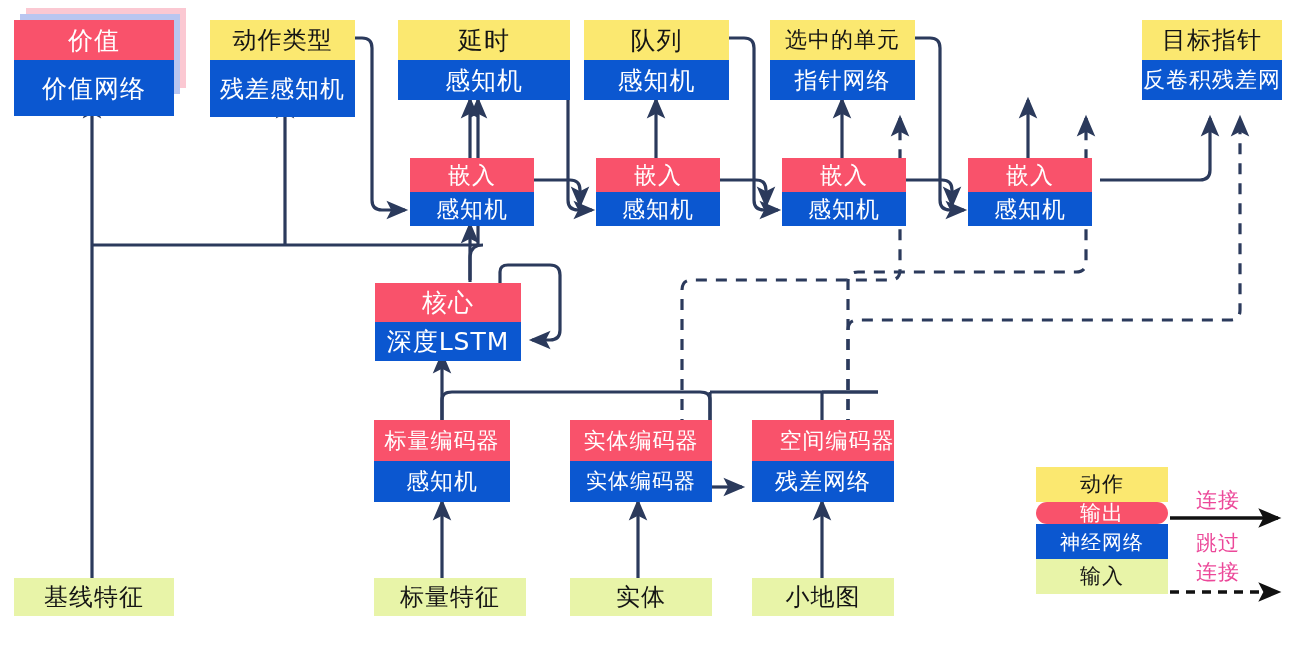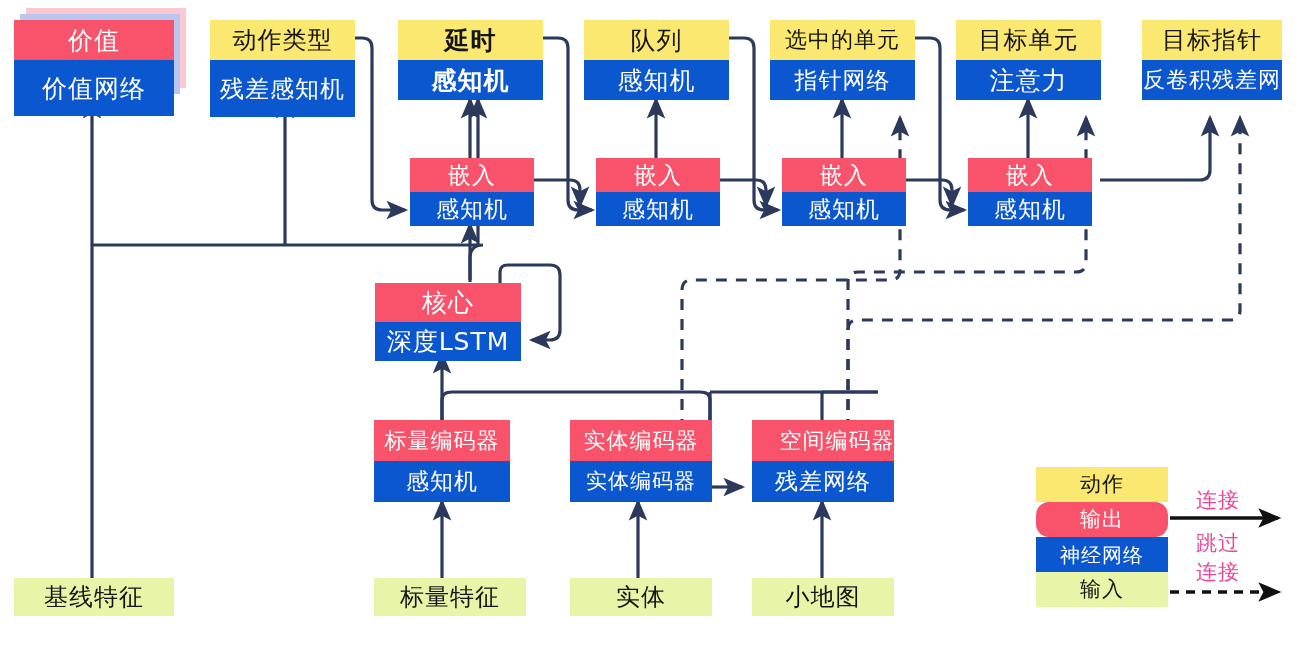--- a/index.html
+++ b/index.html
@@ -108,39 +108,35 @@
   <div class="node" style="left:14px;top:20px;width:160px;height:80px;">
     <div class="cell out" style="height:40px;font-size:25px;">价值</div>
     <div class="cell net" style="height:56px;font-size:25px;">价值网络</div>
   </div>
 
   <div class="node" style="left:210px;top:20px;width:145px;height:80px;">
     <div class="cell act" style="height:40px;font-size:24px;">动作类型</div>
     <div class="cell net" style="height:57px;font-size:24px;">残差感知机</div>
   </div>
 
-  <div class="node" style="left:398px;top:20px;width:145px;height:80px;font-weight:bold;">
+  <div class="node" style="left:398px;top:20px;width:172px;height:80px;">
     <div class="cell act" style="height:40px;font-size:25px;">延时</div>
     <div class="cell net" style="height:40px;font-size:25px;">感知机</div>
   </div>
 
   <div class="node" style="left:584px;top:20px;width:145px;height:80px;">
     <div class="cell act" style="height:40px;font-size:25px;">队列</div>
     <div class="cell net" style="height:40px;font-size:25px;">感知机</div>
   </div>
 
   <div class="node" style="left:770px;top:20px;width:145px;height:80px;">
     <div class="cell act" style="height:40px;font-size:22px;">选中的单元</div>
     <div class="cell net" style="height:40px;font-size:23px;">指针网络</div>
   </div>
 
-  <div class="node" style="left:956px;top:20px;width:145px;height:80px;">
-    <div class="cell act" style="height:40px;font-size:24px;">目标单元</div>
-    <div class="cell net" style="height:40px;font-size:25px;">注意力</div>
-  </div>
 
   <div class="node" style="left:1142px;top:20px;width:140px;height:80px;">
     <div class="cell act" style="height:40px;font-size:24px;">目标指针</div>
     <div class="cell net" style="height:40px;font-size:22px;">反卷积残差网</div>
   </div>
 
   <div class="node" style="left:410px;top:158px;width:124px;height:68px;">
     <div class="cell out" style="height:34px;font-size:23px;">嵌入</div>
     <div class="cell net" style="height:34px;font-size:23px;">感知机</div>
   </div>
@@ -175,21 +171,21 @@
     <div class="cell net" style="height:41px;font-size:23px;">残差网络</div>
   </div>
 
   <div class="node cell inp" style="left:14px;top:578px;width:160px;height:38px;font-size:24px;">基线特征</div>
   <div class="node cell inp" style="left:374px;top:578px;width:152px;height:38px;font-size:24px;">标量特征</div>
   <div class="node cell inp" style="left:570px;top:578px;width:142px;height:38px;font-size:24px;">实体</div>
   <div class="node cell inp" style="left:752px;top:578px;width:142px;height:38px;font-size:24px;">小地图</div>
 
   <div class="legend" style="left:1012px;top:467px;width:132px;height:140px;">
     <div class="cell act" style="height:35px;">动作</div>
-    <div class="cell out" style="height:35px;border-radius:13px;">输出</div>
+    <div class="cell out" style="height:22px;border-radius:13px;">输出</div>
     <div class="cell net" style="height:35px;font-size:20px;">神经网络</div>
     <div class="cell inp" style="height:35px;">输入</div>
   </div>
 
   <div class="legtxt" style="left:1196px;top:486px;">连接</div>
   <div class="legtxt" style="left:1196px;top:529px;">跳过</div>
   <div class="legtxt" style="left:1196px;top:558px;">连接</div>
 
   <svg style="position:absolute;left:1160px;top:460px;width:141px;height:160px;" viewBox="0 0 141 160">
     <g fill="none" stroke="#111111" stroke-width="3.4">

